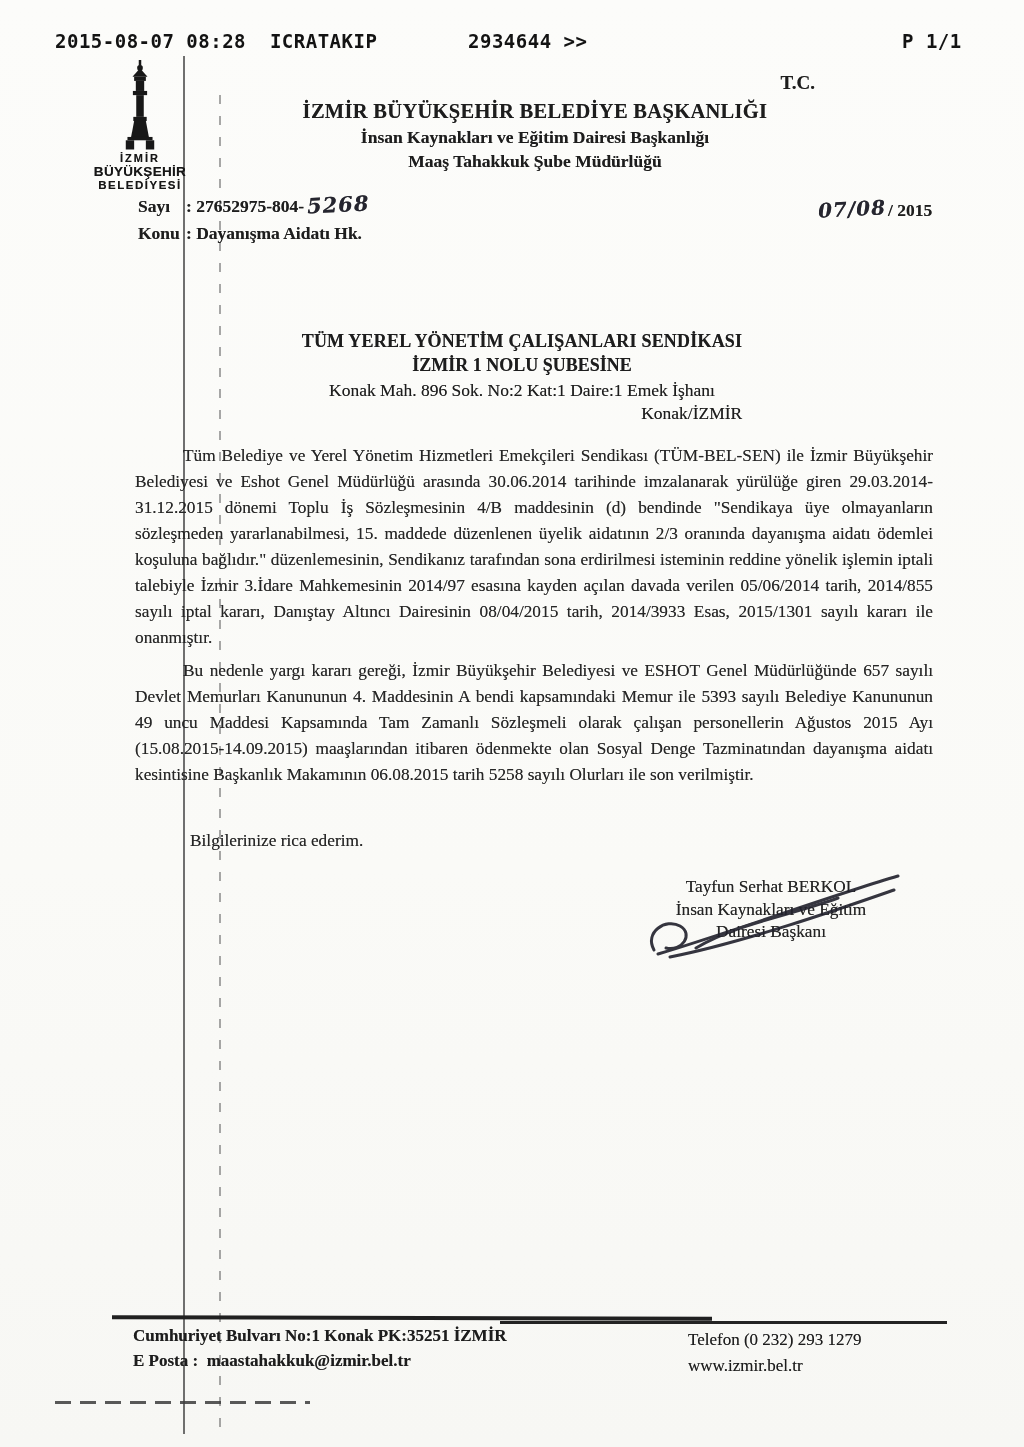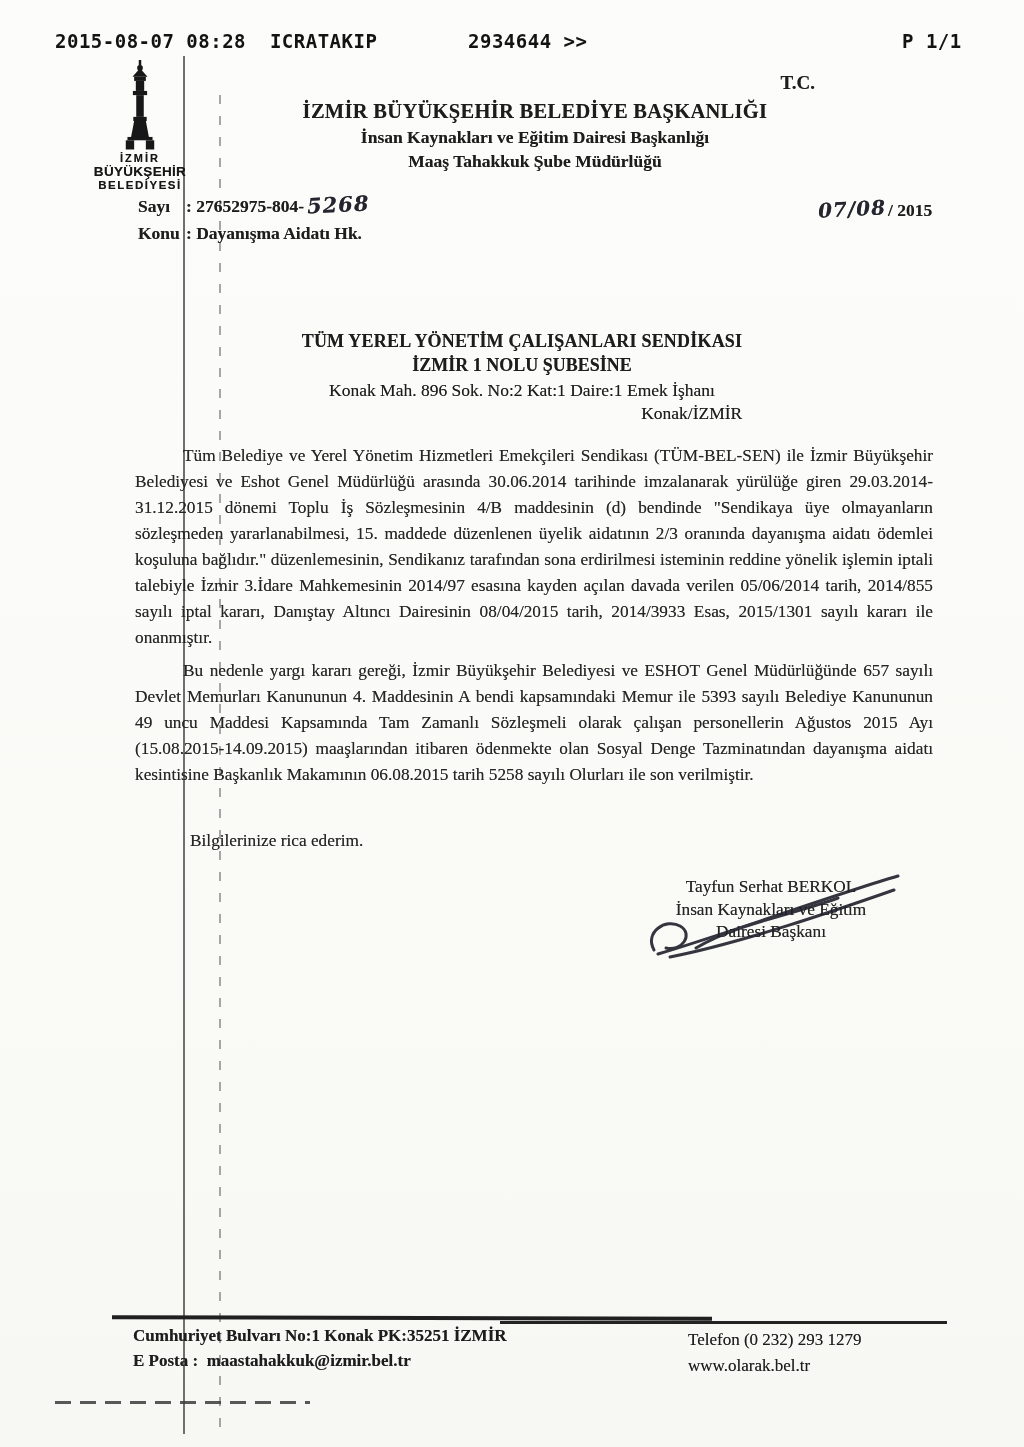--- a/index.html
+++ b/index.html
@@ -160,16 +160,16 @@
   </div>
 
   <div class="footer-rule-a"></div>
   <div class="footer-rule-b"></div>
   <div class="footer-left">
     <div class="ink">Cumhuriyet Bulvarı No:1 Konak PK:35251 İZMİR</div>
     <div class="ink pre">E Posta :  maastahakkuk@izmir.bel.tr</div>
   </div>
   <div class="footer-right">
     <div class="ink">Telefon (0 232) 293 1279</div>
-    <div class="ink">www.olarak.bel.tr</div>
+    <div class="ink">www.izmir.bel.tr</div>
   </div>
 
 </div>
 
 </body></html>

